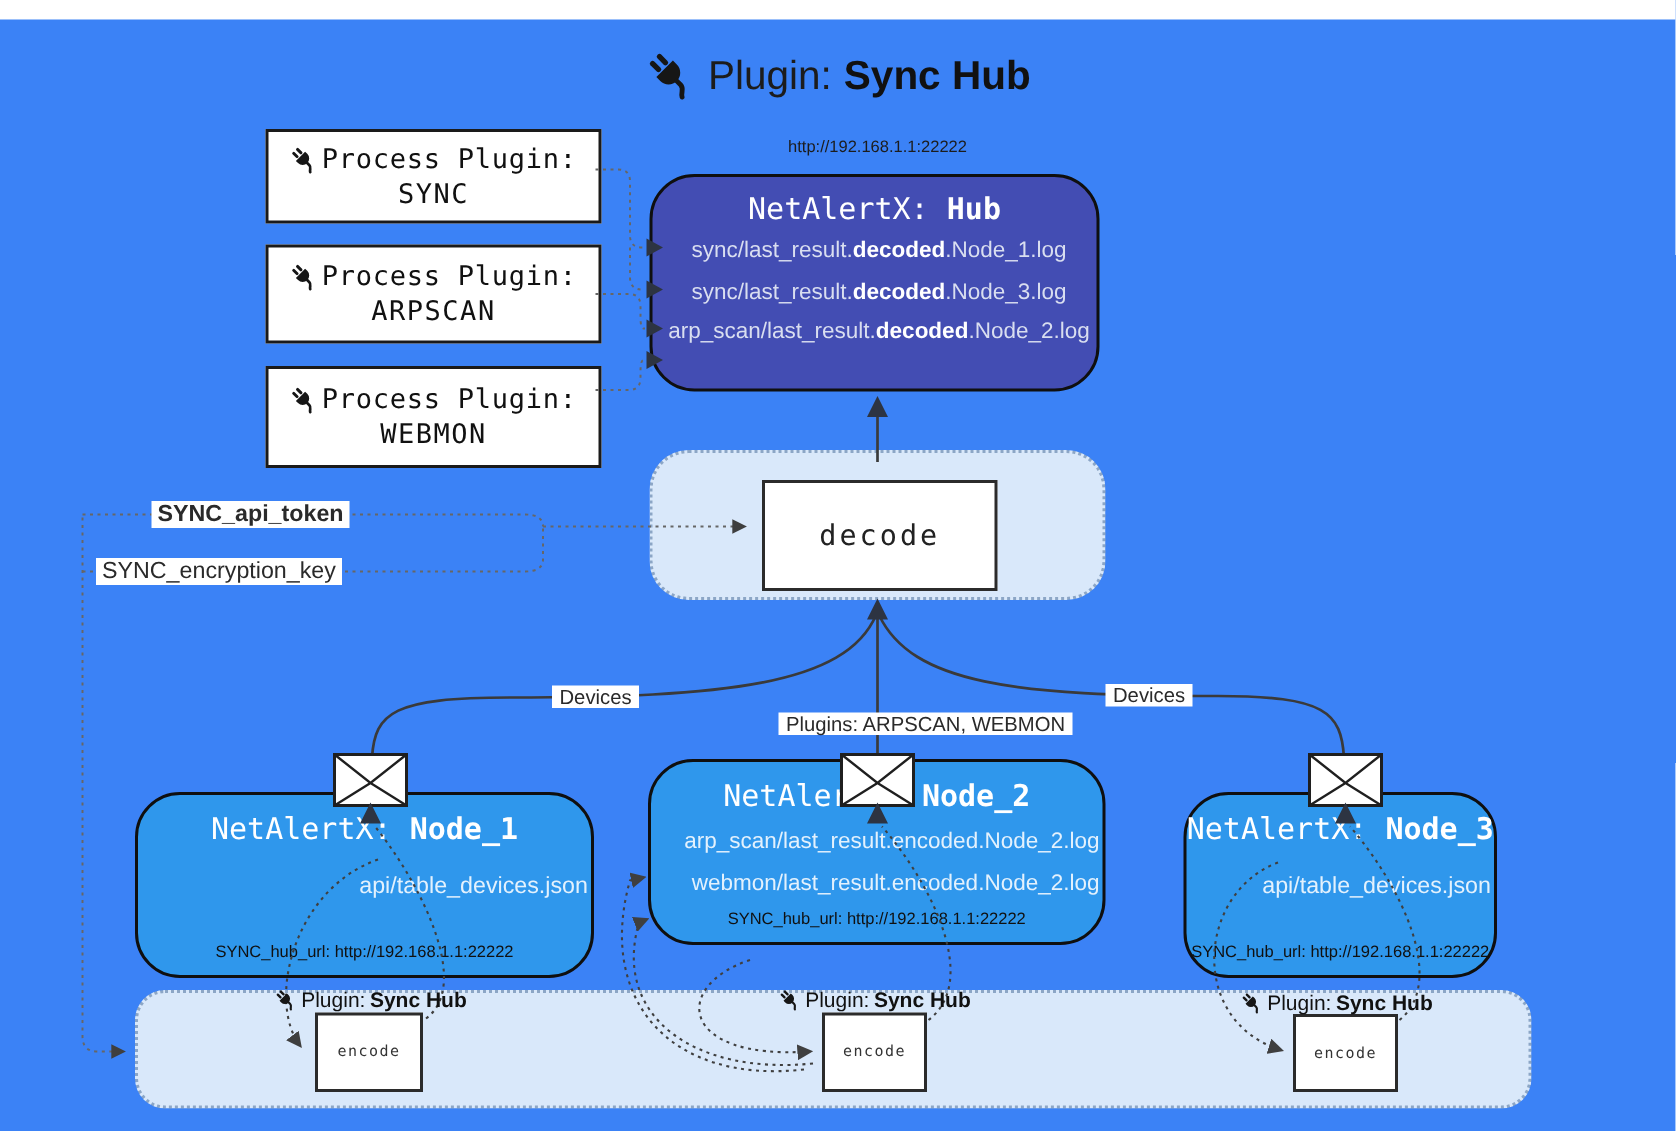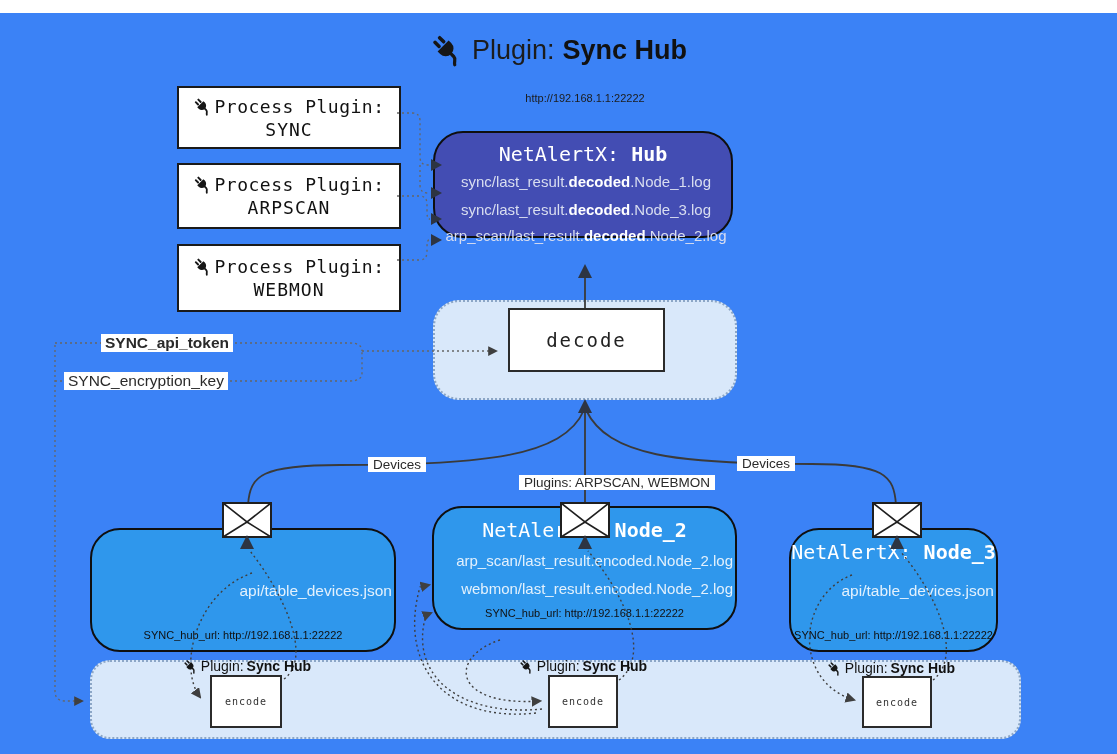--- a/index.html
+++ b/index.html
@@ -15,21 +15,21 @@
   .title .t-pre{font-size:27px;color:#1c1c1c;}
   .title .t-name{font-size:27px;font-weight:bold;color:#111;}
   .plug{color:#161616;fill:#161616;}
   
   .pbox{background:#fff;border:2px solid #1a1a1a;z-index:2;display:flex;flex-direction:column;
         align-items:center;justify-content:center;font-family:"DejaVu Sans Mono",monospace;text-align:center;}
   .pline1{display:flex;align-items:center;gap:2px;font-size:18px;color:#111;letter-spacing:.5px;}
   .pline2{font-size:18px;color:#111;letter-spacing:1px;margin-top:2px;}
   
   .hub-url{left:455px;top:79px;width:260px;text-align:center;font-size:11px;color:#1c1c1c;z-index:6;}
-  .hub{left:433px;top:118px;width:300px;height:107px;background:var(--hub_fill);
+  .hub{left:433px;top:103px;width:300px;height:145px;background:var(--hub_fill);
        border:2px solid #0f0f0f;border-radius:30px;z-index:2;box-sizing:border-box;}
   .hub-title{position:absolute;left:0;right:0;top:9px;text-align:center;color:#fff;
        font-family:"DejaVu Sans Mono",monospace;font-size:20px;}
   .hub-title b{font-weight:bold;}
   .hub-line{position:absolute;left:8px;right:2px;text-align:center;font-size:15px;
        color:#d9def0;white-space:nowrap;}
   .hub-line b{color:#fff;font-weight:bold;}
   
   .panel{background:var(--panel_fill);border:2px dotted var(--panel_border);box-sizing:border-box;z-index:1;}
   .wbox{background:#fff;border:2px solid #2b2b2b;box-sizing:border-box;z-index:2;
@@ -176,30 +176,33 @@
     <div class="hub-title">
       <span>NetAlertX:</span>
       <b>Hub</b>
     </div>
     <div class="hub-line" style="top:40px;"><span>sync/last_result.</span><b>decoded</b><span>.Node_1.log</span></div>
     <div class="hub-line" style="top:68px;"><span>sync/last_result.</span><b>decoded</b><span>.Node_3.log</span></div>
     <div class="hub-line" style="top:94px;"><span>arp_scan/last_result.</span><b>decoded</b><span>.Node_2.log</span></div>
   </div>
 
   <div class="abs panel" style="left:433px;top:287px;width:304px;height:100px;border-radius:26px;"></div>
-  <div class="abs wbox decode-box" style="left:508px;top:295px;width:157px;height:64px;">decode</div>
+  <div class="abs wbox decode-box" style="left:508px;top:307px;width:157px;height:74px;">decode</div>
 
   <div class="abs tlabel" style="left:101px;top:321px;font-weight:bold;">SYNC_api_token</div>
   <div class="abs tlabel" style="left:64px;top:359px;">SYNC_encryption_key</div>
 
   <div class="abs elabel" style="left:368px;top:444px;">Devices</div>
   <div class="abs elabel" style="left:737px;top:443px;">Devices</div>
   <div class="abs elabel" style="left:519px;top:462px;">Plugins: ARPSCAN, WEBMON</div>
 
   <div class="abs node" style="left:90px;top:515px;width:306px;height:124px;">
+    <div class="node-title">
+      <span>NetAlertX:</span> <b>Node_1</b>
+    </div>
     <div class="node-file" style="top:52px;font-size:15.5px;">api/table_devices.json</div>
     <div class="node-url">SYNC_hub_url: http://192.168.1.1:22222</div>
   </div>
   <div class="abs node" style="left:432px;top:493px;width:305px;height:124px;">
     <div class="node-title">
       <span>NetAlertX:</span> <b>Node_2</b>
     </div>
     <div class="node-file" style="top:44px;">arp_scan/last_result.encoded.Node_2.log</div>
     <div class="node-file" style="top:72px;">webmon/last_result.encoded.Node_2.log</div>
     <div class="node-url">SYNC_hub_url: http://192.168.1.1:22222</div>

